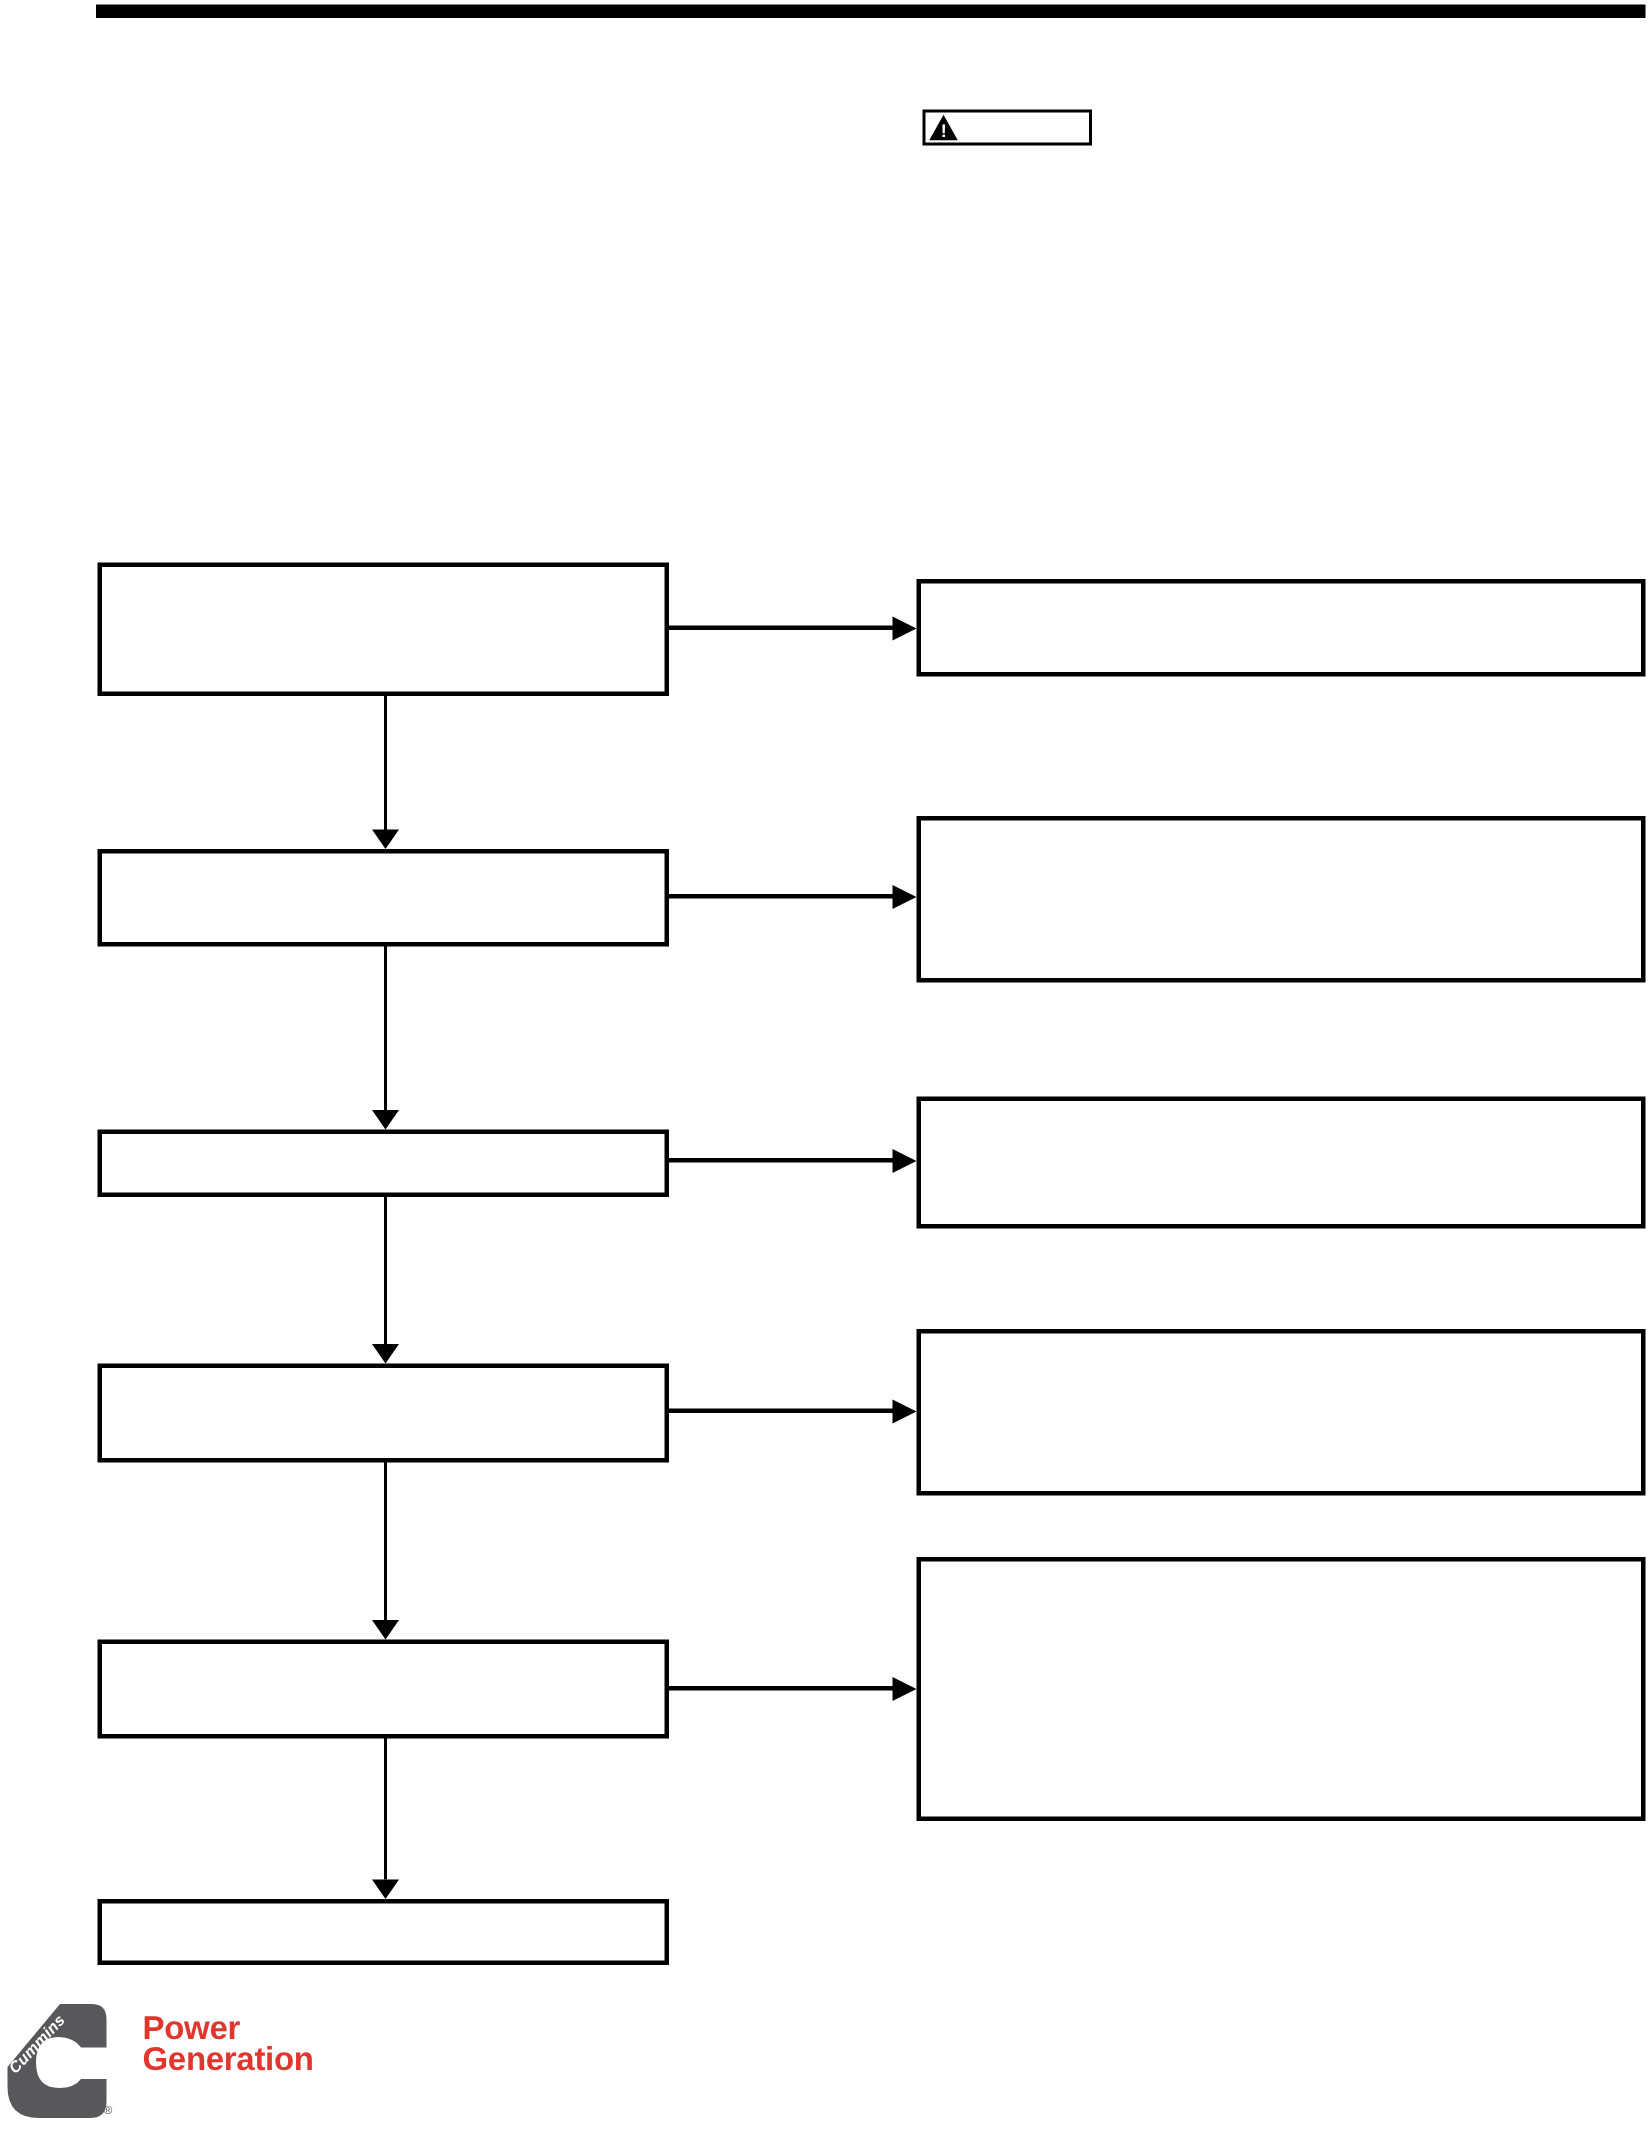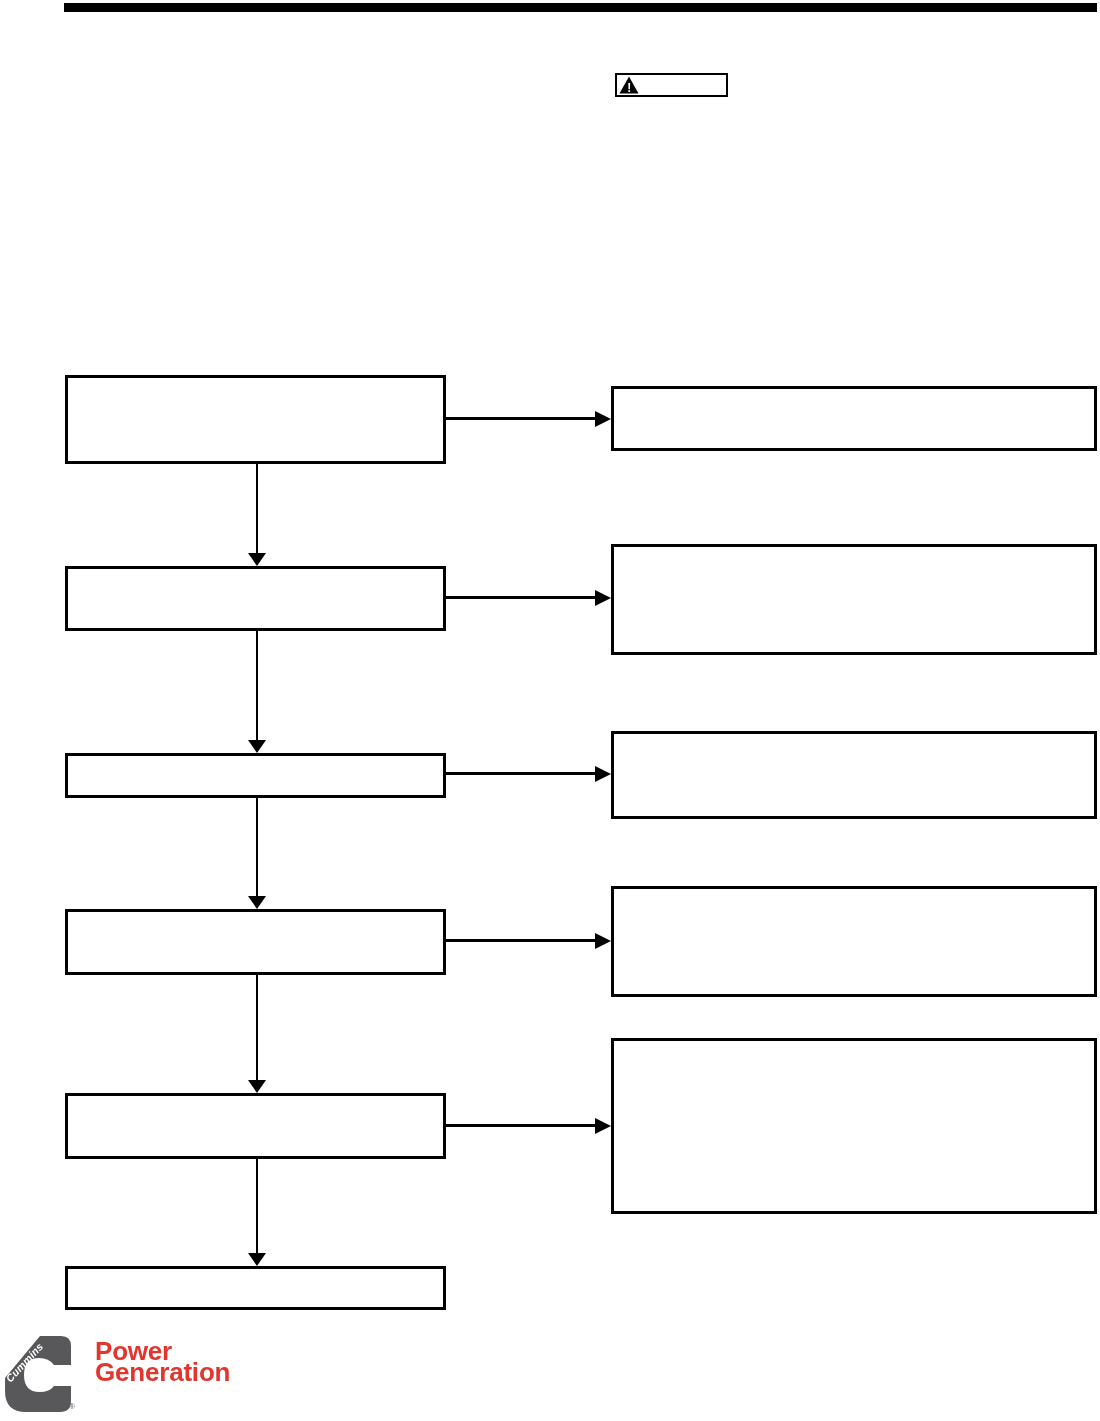--- a/index.html
+++ b/index.html
@@ -36,21 +36,21 @@
   .hhead{
     position:absolute;left:595px;width:0;height:0;
     border-top:8px solid transparent;border-bottom:8px solid transparent;
     border-left:16px solid var(--line,#000);
   }
   .brand{position:absolute;left:0;top:1330px;width:300px;height:91px;}
   .brand .c-mark{position:absolute;left:2px;top:4px;}
   .brand .reg{position:absolute;left:69px;top:72px;font-size:8px;color:var(--logo-gray,#58585b);}
   .brand .wordmark{
     position:absolute;left:95px;top:11px;
-    font-weight:bold;font-size:26px;line-height:21px;letter-spacing:-0.2px;
+    font-weight:bold;font-size:22px;line-height:21px;letter-spacing:-0.2px;
     color:var(--logo-red,#e1362e);
   }
 </style>
 </head>
 <body>
 
 <div class="top-rule"></div>
 
 <div class="warn-box">
   <svg width="20" height="18" viewBox="0 0 20 18">

